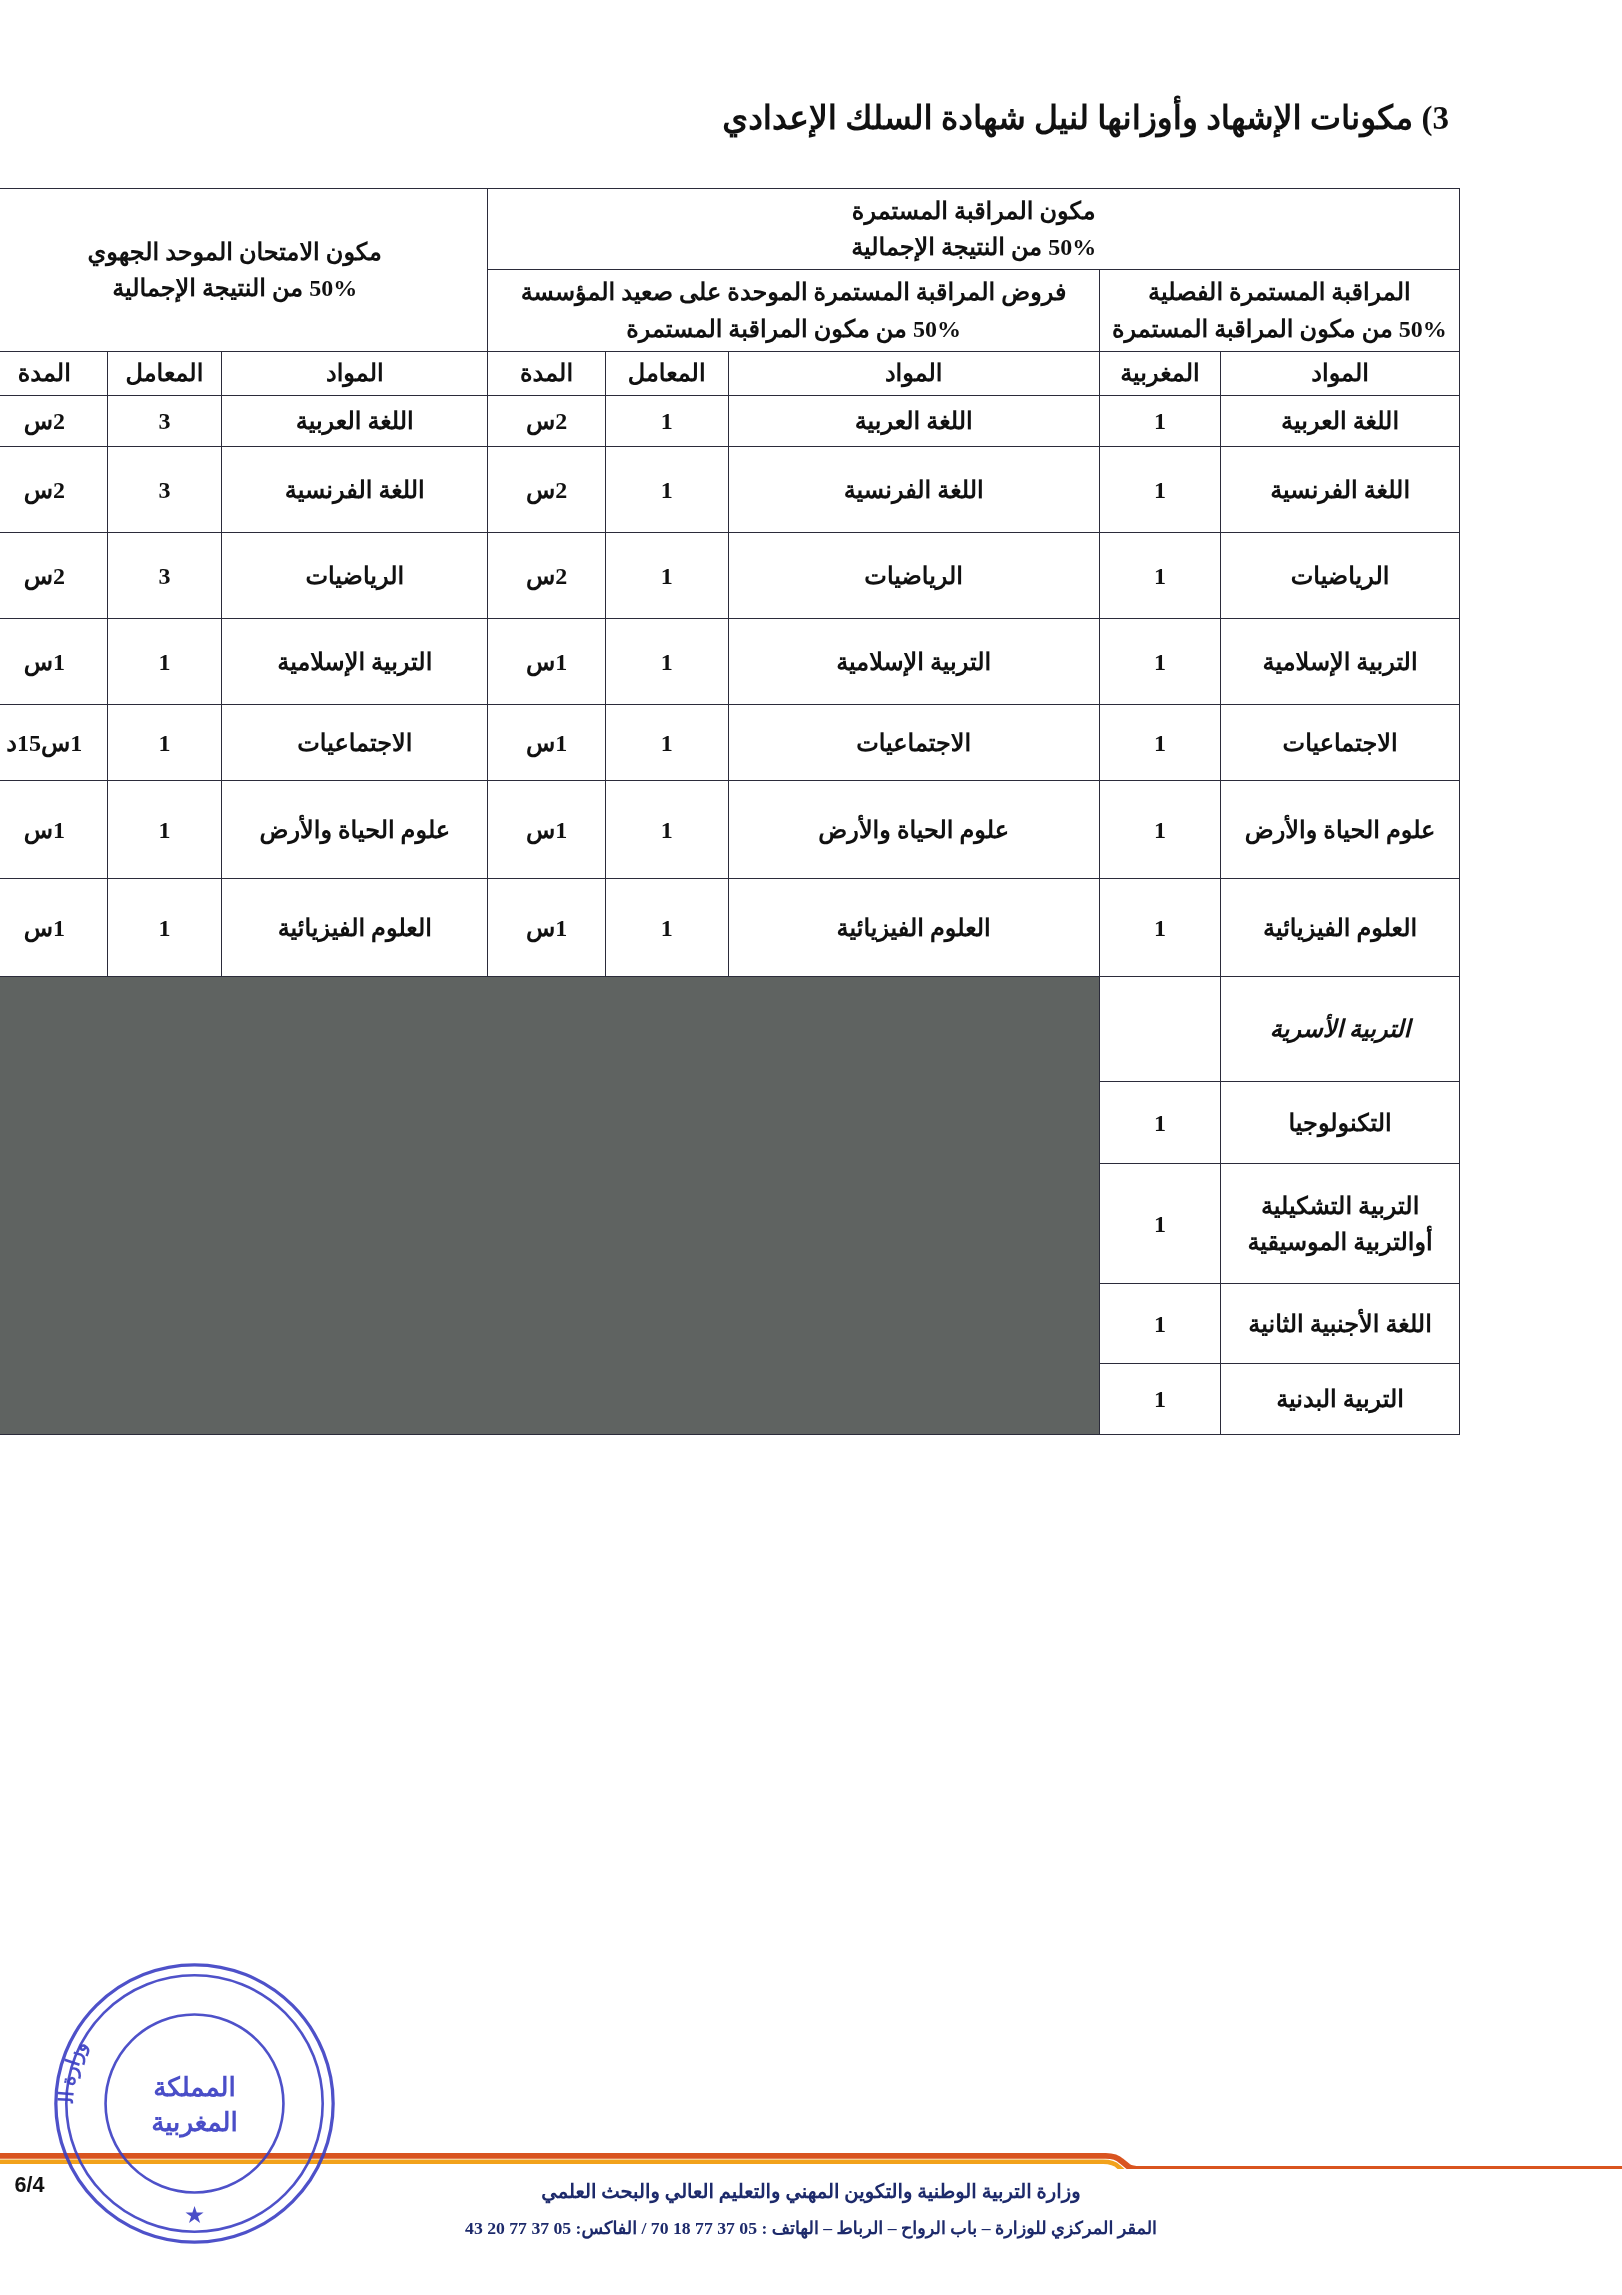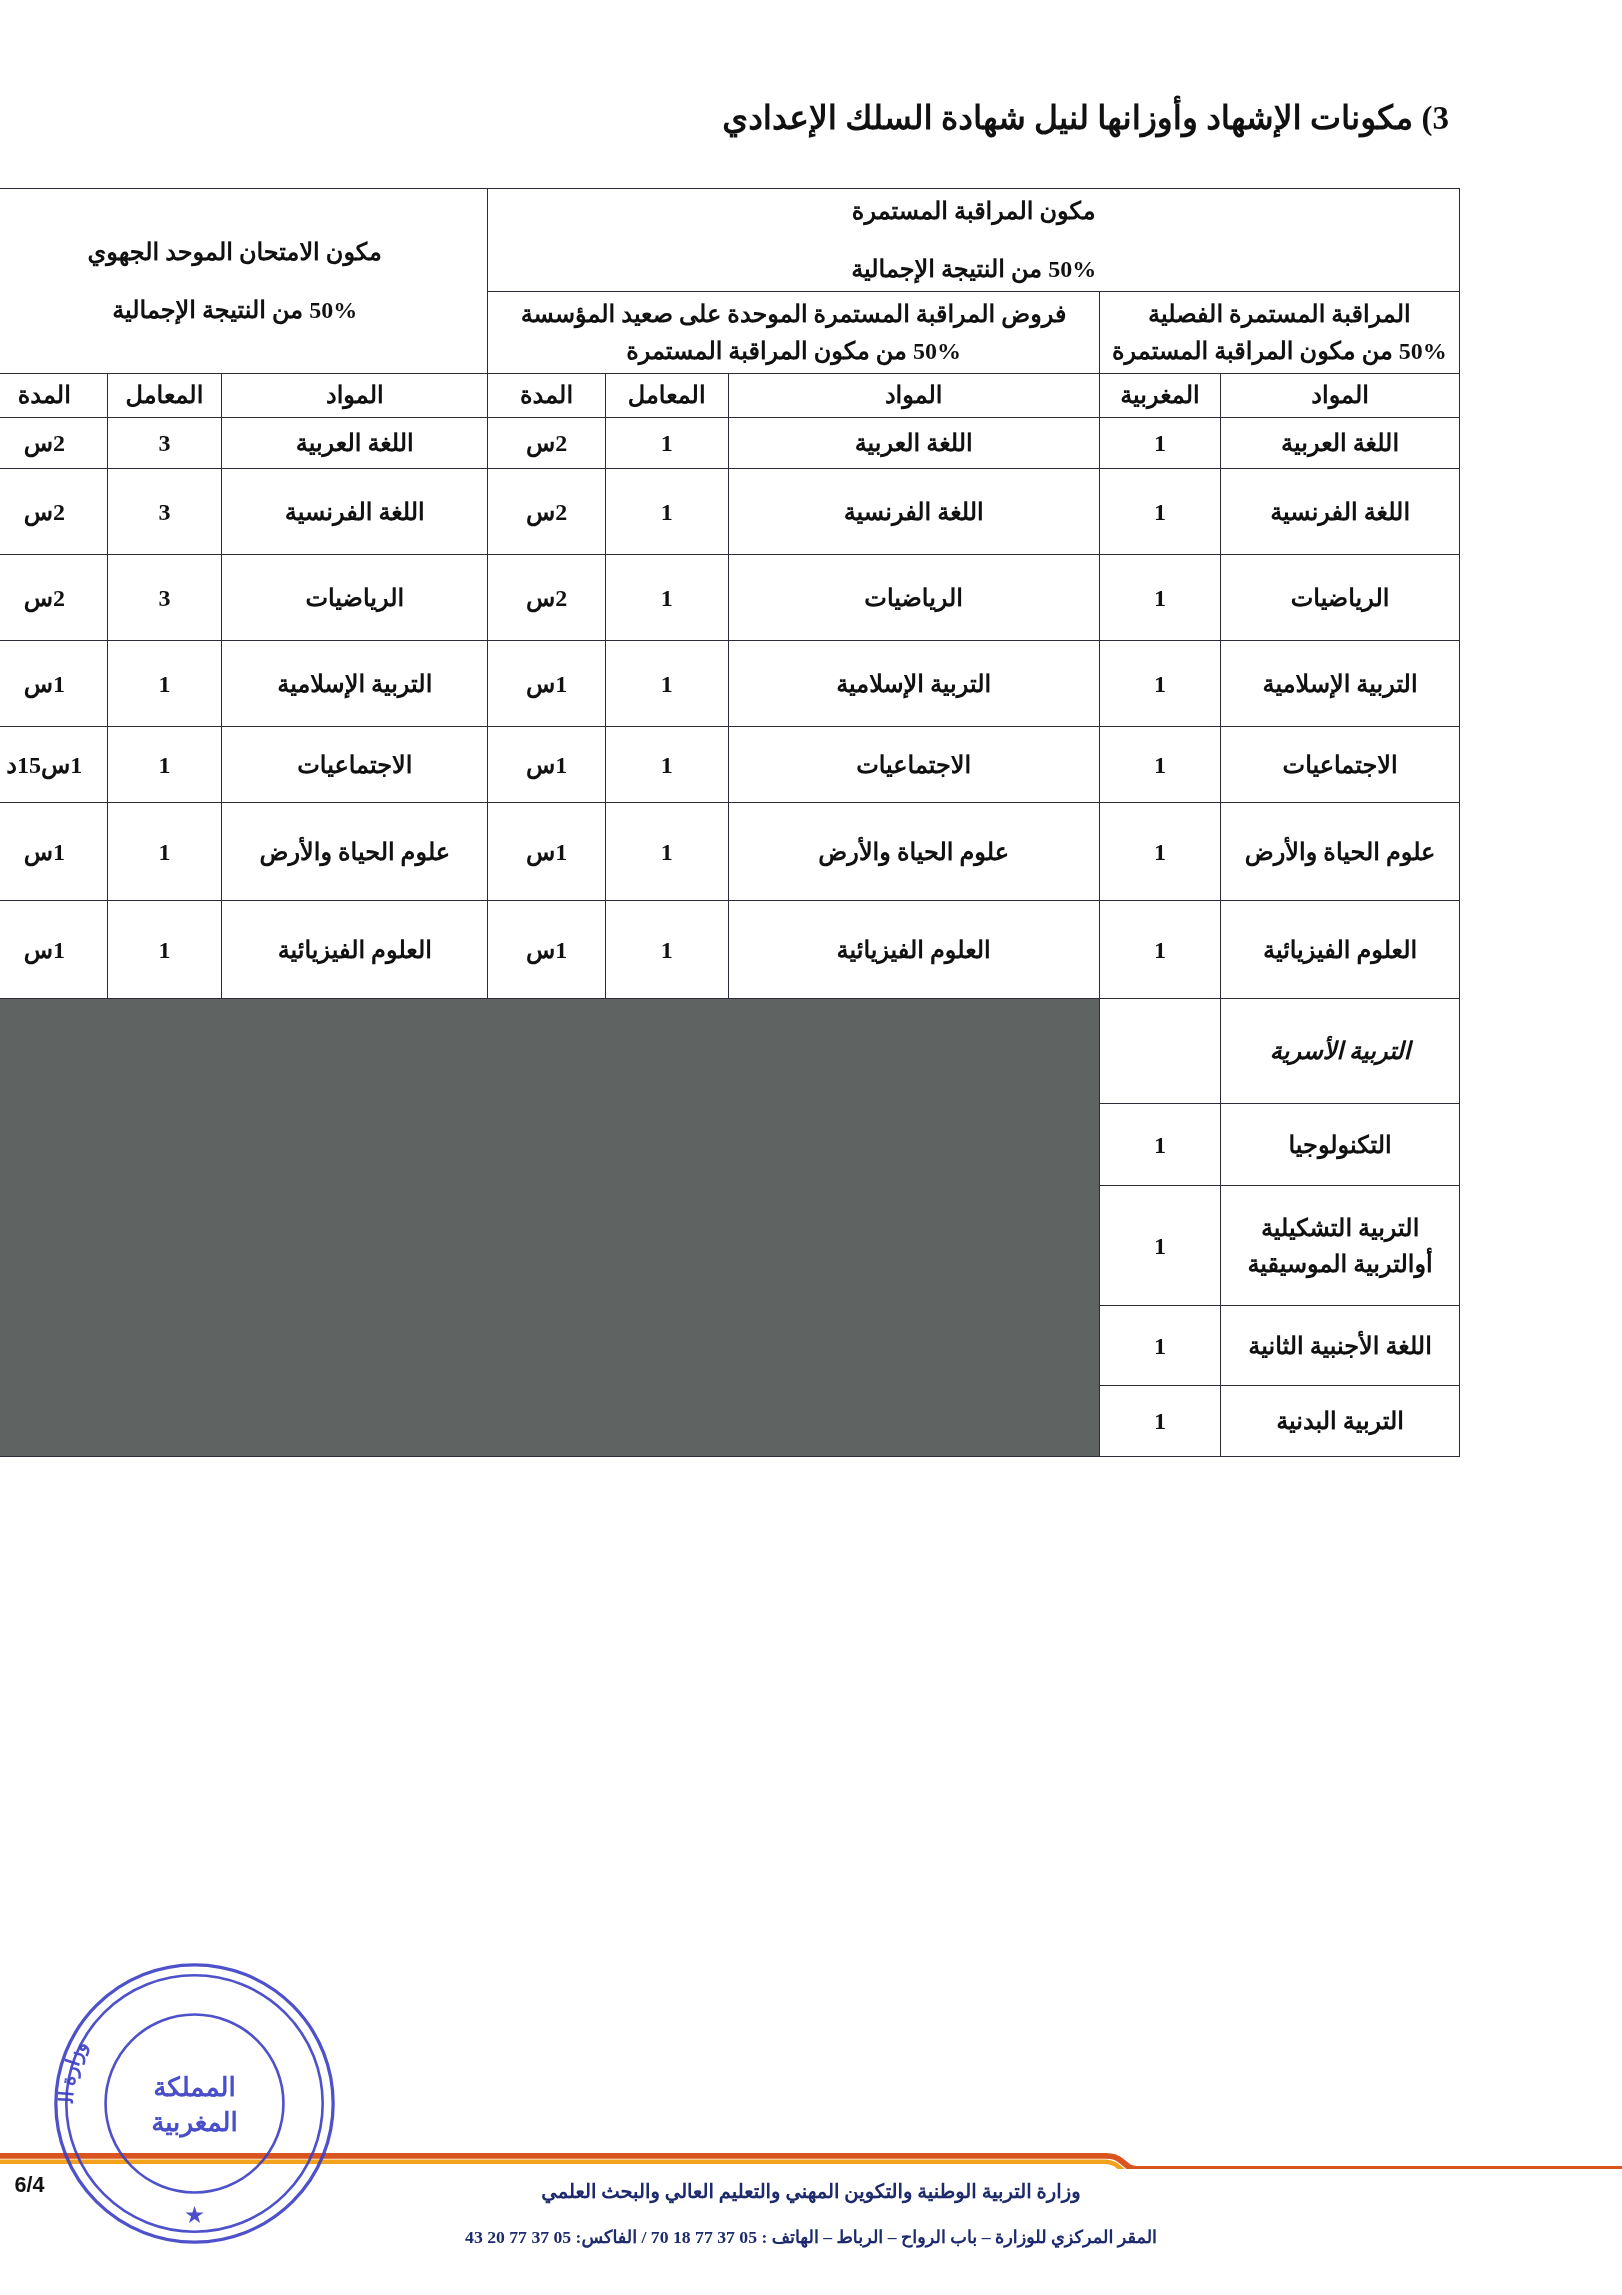--- a/index.html
+++ b/index.html
@@ -57,21 +57,21 @@
     font-size: 23.6px;
     font-weight: bold;
     padding: 11.8px 9.2px;
     line-height: 1.75;
   }
   .hdr-col {
     font-size: 24px;
     font-weight: bold;
     padding: 9.2px 3.9px;
   }
-  .pct-line { display: block; margin-top: 22px; }
+  .pct-line { display: block; }
   .pct-line-tight { display: block; margin-top: 1px; }
 
   td.subject { font-size: 24px; margin-left: 20px; }
   td.num { font-size: 24px; }
   td.dur { font-size: 24px; }
 
   td.greyblock {
     background: #5f6361;
     border-color: #3a3c3b;
     padding: 0;
@@ -99,21 +99,21 @@
     position: absolute;
     left: 0;
     right: 0;
     top: 2180px;
     text-align: center;
     direction: rtl;
     color: #1d2a6b;
     font-weight: bold;
   }
   #footer-line1 { font-size: 19.6px; letter-spacing: 0px; }
-  #footer-line2 { font-size: 17.7px; margin-top: 24px; }
+  #footer-line2 { font-size: 17.7px; margin-top: 15px; }
 
   #page-number {
     position: absolute;
     left: 14.4px;
     top: 2172px;
     font-size: 21.6px;
     font-weight: bold;
     font-family: "Liberation Sans", sans-serif;
     color: #111;
     direction: ltr;

